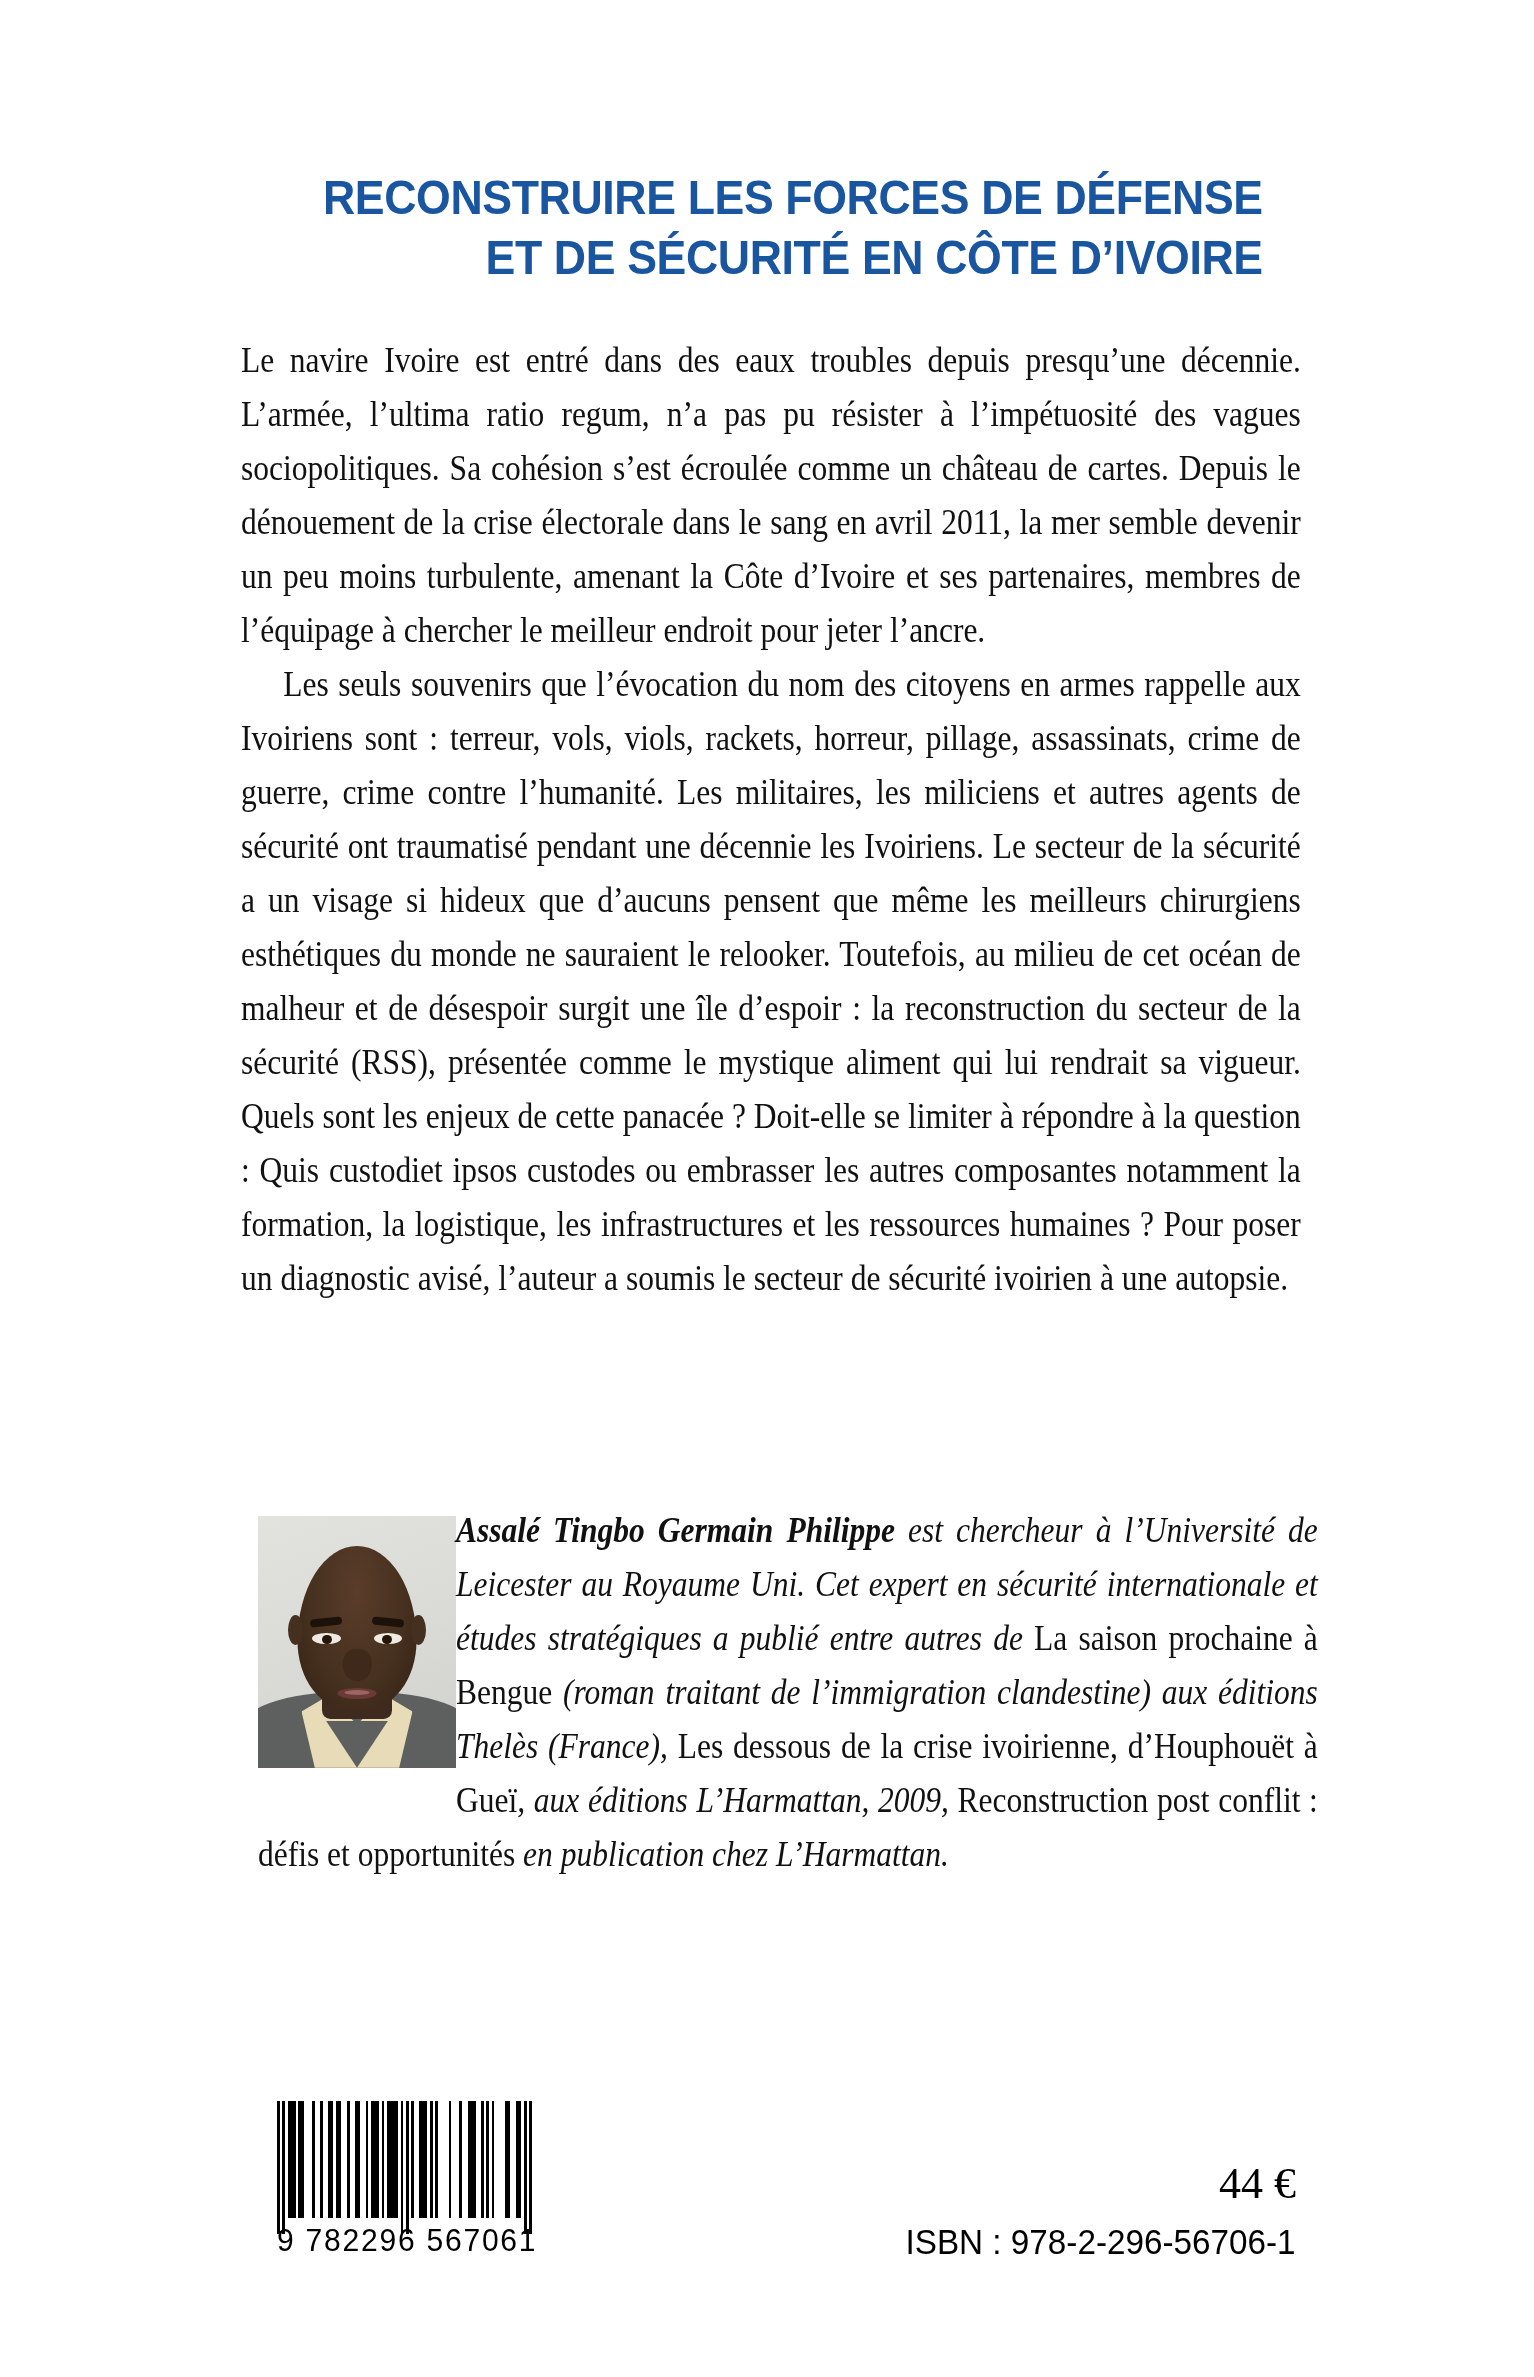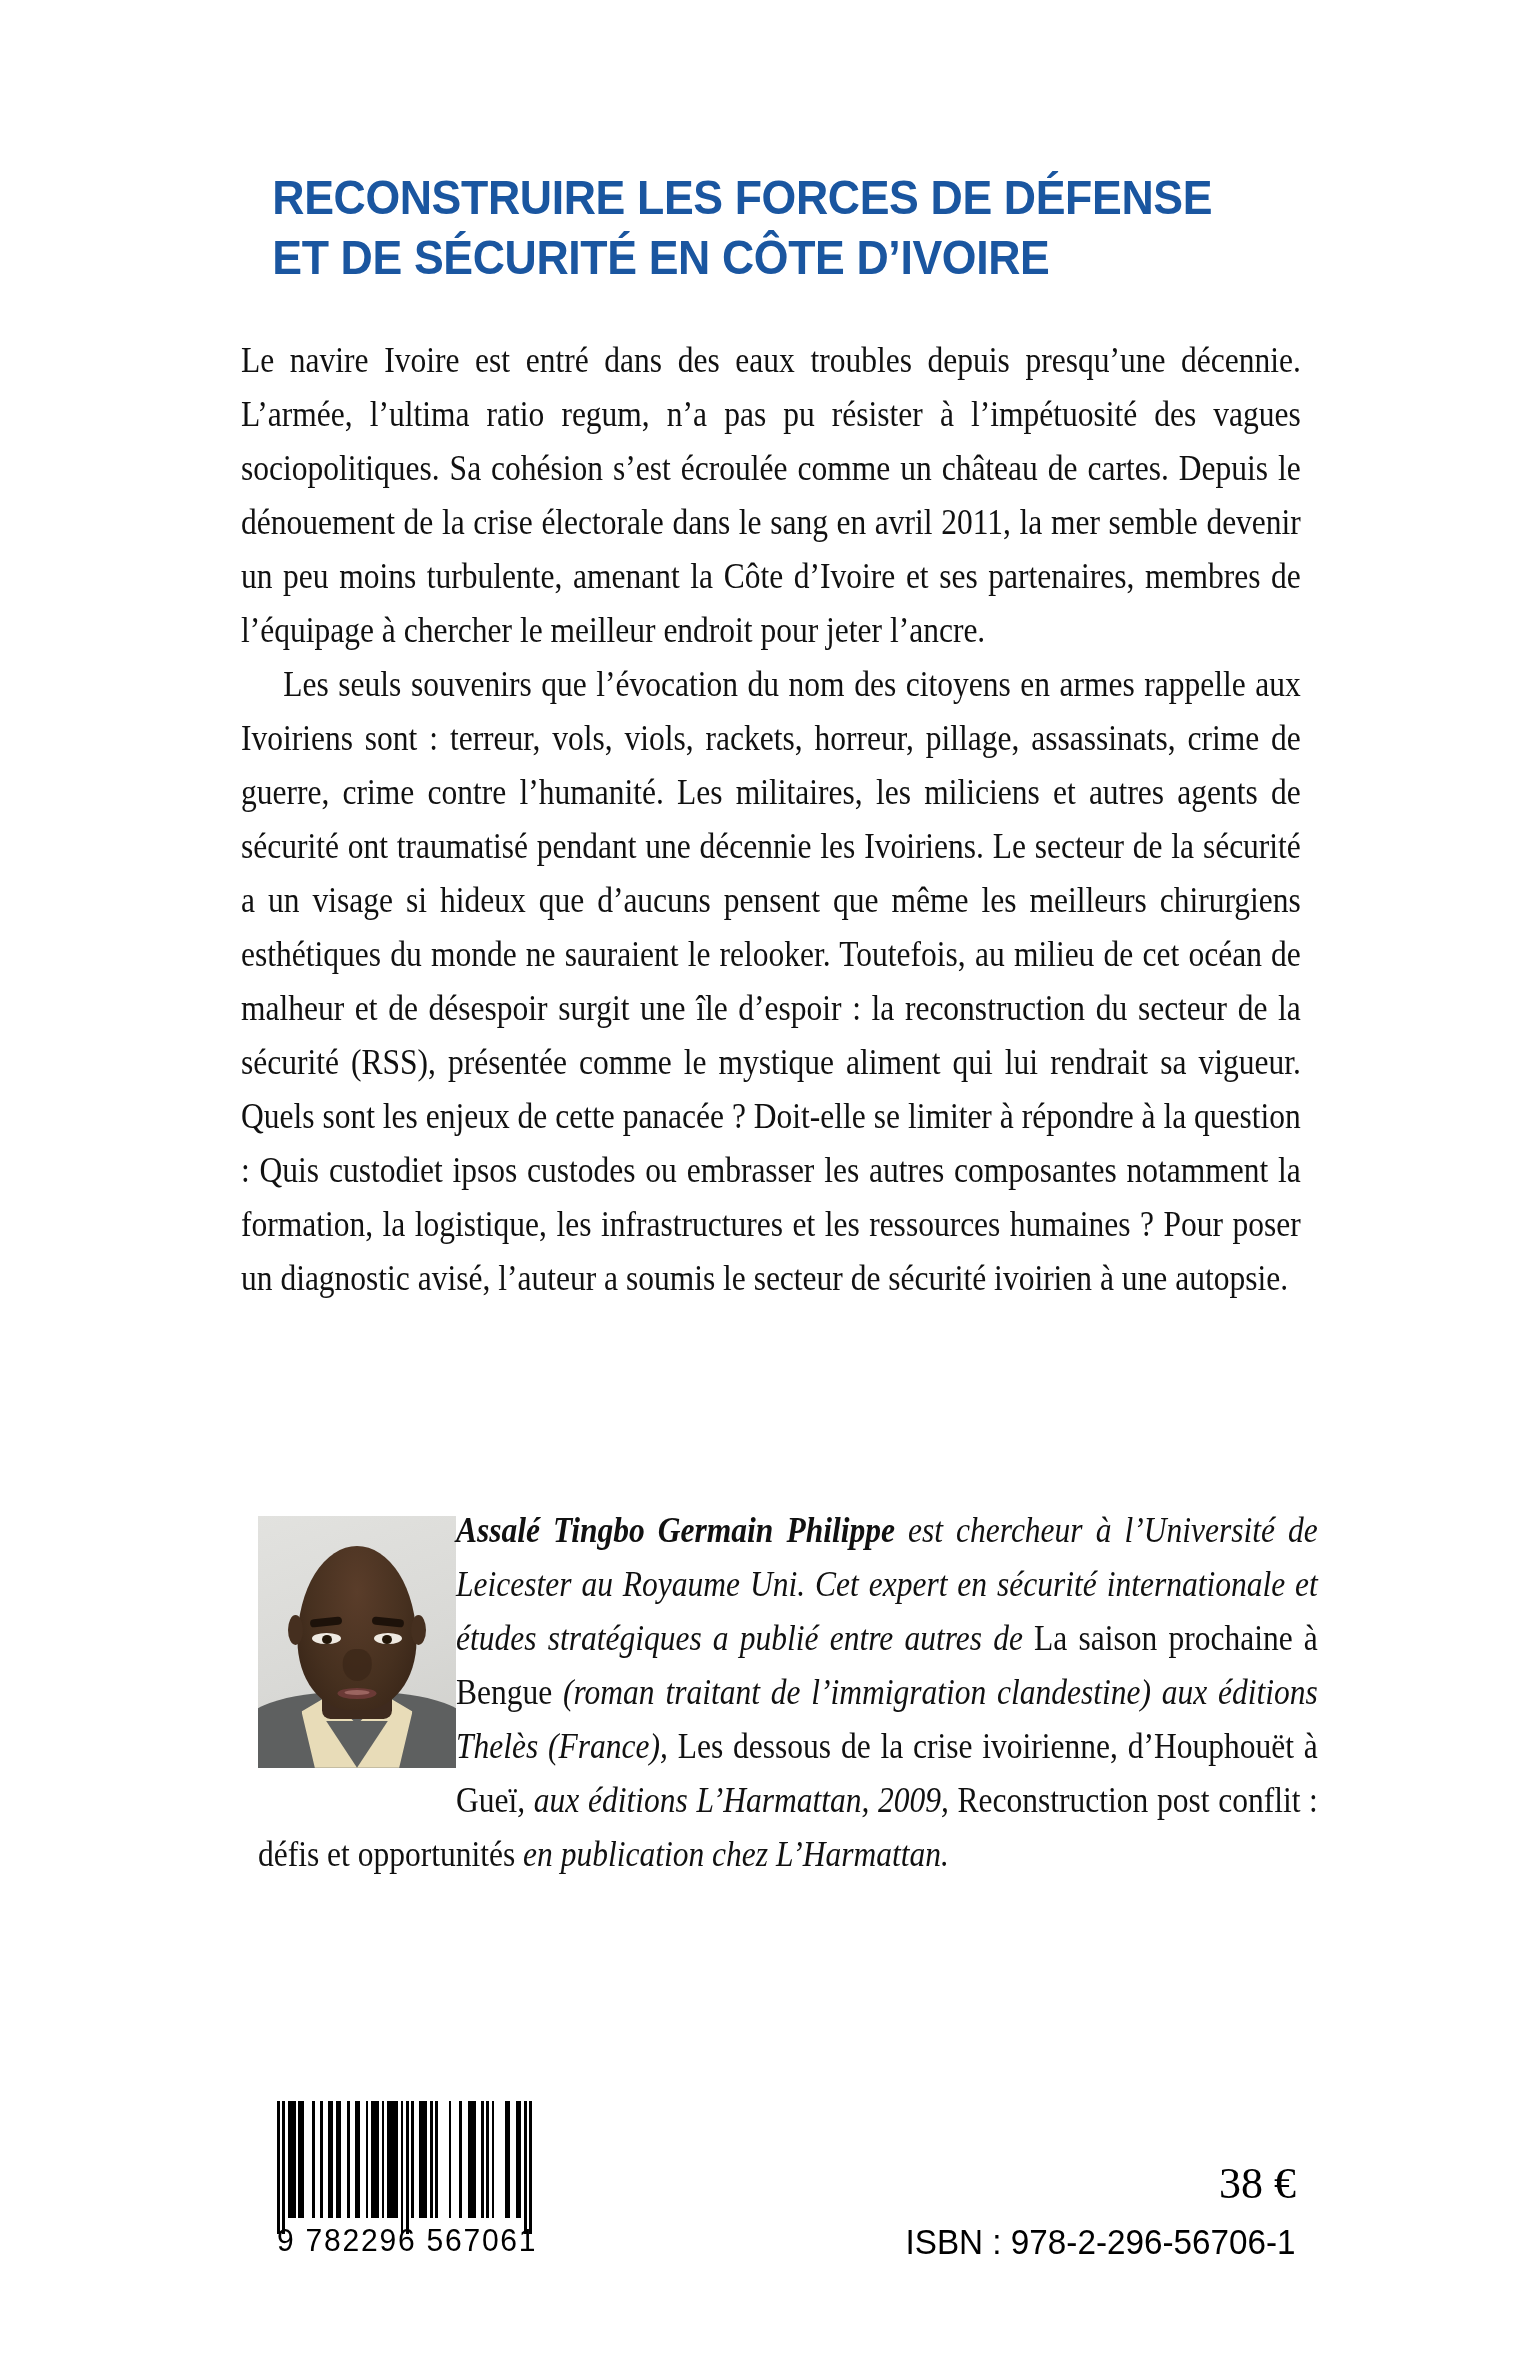--- a/index.html
+++ b/index.html
@@ -23,21 +23,21 @@
     height: 2377px;
     background: #ffffff;
   }
 
   
   .title-block {
     position: absolute;
     left: 235px;
     top: 168px;
     width: 1065px;
-    text-align: left;
+    text-align: right;
   }
   .title-line {
     font-family: "Liberation Sans", "DejaVu Sans", sans-serif;
     font-weight: bold;
     font-size: 48px;
     line-height: 60px;
     letter-spacing: -0.4px;
     color: #1a56a0;
     transform: scaleX(0.93);
     transform-origin: center center;
@@ -319,17 +319,17 @@
         <span style="width: 5.4px; height: 117px; background: transparent;"></span>
         <span style="width: 5.4px; height: 117px; background: rgb(0, 0, 0);"></span>
         <span style="width: 2.7px; height: 117px; background: transparent;"></span>
         <span style="width: 2.7px; height: 133px; background: rgb(0, 0, 0);"></span>
         <span style="width: 2.7px; height: 133px; background: transparent;"></span>
         <span style="width: 2.7px; height: 133px; background: rgb(0, 0, 0);"></span>
       </div>
     <div class="barcode-digits">9 782296 567061</div>
   </div>
 
-  <div class="price">38 €</div>
+  <div class="price">44 €</div>
   <div class="isbn">ISBN : 978-2-296-56706-1</div>
 
 </div>
 
 
 </body></html>

